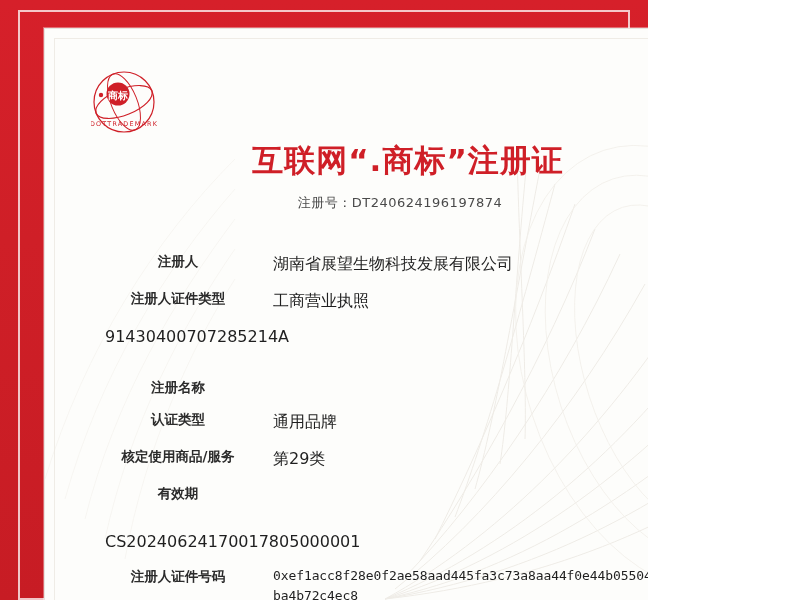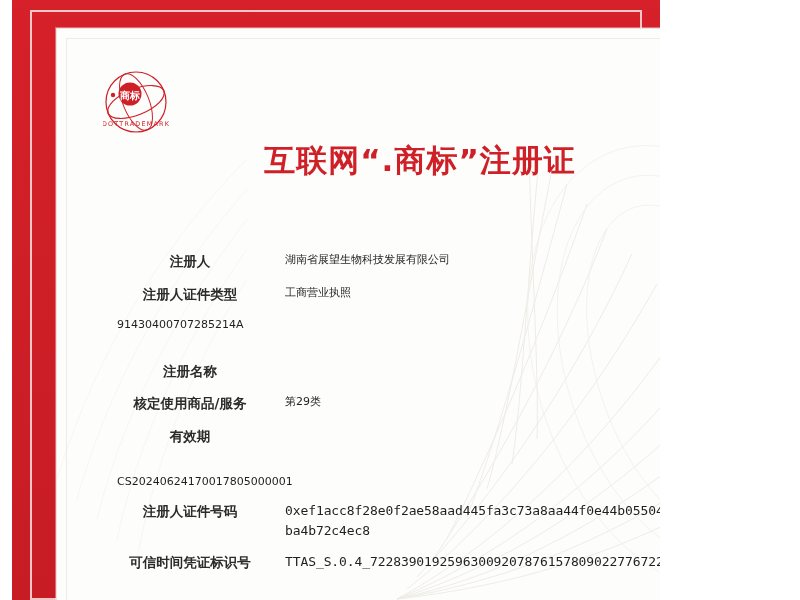--- a/index.html
+++ b/index.html
@@ -16,21 +16,20 @@
 
   
   .page {
     position: relative;
     width: 648px;
     height: 600px;
     background: #d8232a;
     background-image:
       linear-gradient(180deg, #d6202a 0%, #cf1f27 40%, #c71c24 100%);
     overflow: hidden;
-    margin-left: 12px;
   }
 
   
   .outer-frame {
     position: absolute;
     left: 18px;
     top: 10px;
     right: 18px;
     bottom: 0;
     border: 2px solid rgba(255,255,255,0.75);
@@ -137,21 +136,21 @@
     box-sizing: border-box;
     font-size: 13.5px;
     font-weight: bold;
     color: #2b2b2b;
     font-family: "DejaVu Sans", "Liberation Sans", sans-serif;
     line-height: 1.6;
     white-space: nowrap;
   }
   .field-value {
     flex: 1;
-    font-size: 11px;
+    font-size: 16px;
     color: #1f1f1f;
     font-family: "DejaVu Sans", "Liberation Sans", sans-serif;
     line-height: 1.6;
     word-break: break-all;
   }
   .group-gap { height: 16px; }
   .group-gap-sm { height: 14px; }
 
   .mono-val {
     font-family: "DejaVu Sans Mono", "Liberation Mono", monospace;
@@ -209,40 +208,47 @@
       <ellipse cx="33" cy="33" rx="30" ry="13" fill="none" stroke="#cf1f27" stroke-width="1.2" transform="rotate(-22 33 33)"></ellipse>
       <ellipse cx="33" cy="33" rx="13" ry="30" fill="none" stroke="#cf1f27" stroke-width="1" transform="rotate(-22 33 33)"></ellipse>
       <circle cx="27" cy="25" r="11.5" fill="#cf1f27"></circle>
       <text x="27" y="29.5" font-size="10" fill="#ffffff" text-anchor="middle" font-family="DejaVu Sans, sans-serif" font-weight="bold">商标</text>
       <circle cx="10" cy="26" r="2.2" fill="#cf1f27"></circle>
       <text x="33" y="57" font-size="6.4" fill="#cf1f27" text-anchor="middle" font-family="DejaVu Sans, sans-serif" letter-spacing="1.2">DOTTRADEMARK</text>
     </svg>
 
     <div class="title-wrap">
       <div class="cert-title">互联网“.商标”注册证</div>
+      <div class="cert-regno">
+        <span>注册号：</span><span>DT240624196197874</span>
+      </div>
     </div>
 
     <div class="fields">
 
       <div class="field-row">
         <div class="field-label">注册人</div>
         <div class="field-value">湖南省展望生物科技发展有限公司</div>
       </div>
       <div class="field-row">
         <div class="field-label">注册人证件类型</div>
         <div class="field-value">工商营业执照</div>
       </div>
       <div class="field-row">
         <div class="field-value">91430400707285214A</div>
       </div>
 
       <div class="group-gap"></div>
 
       <div class="field-row">
         <div class="field-label">注册名称</div>
+      </div>
+      <div class="field-row">
+        <div class="field-label">认证类型</div>
+        <div class="field-value">通用品牌</div>
       </div>
       <div class="field-row">
         <div class="field-label">核定使用商品/服务</div>
         <div class="field-value">第29类</div>
       </div>
       <div class="field-row">
         <div class="field-label">有效期</div>
       </div>
 
       <div class="group-gap-sm"></div>

